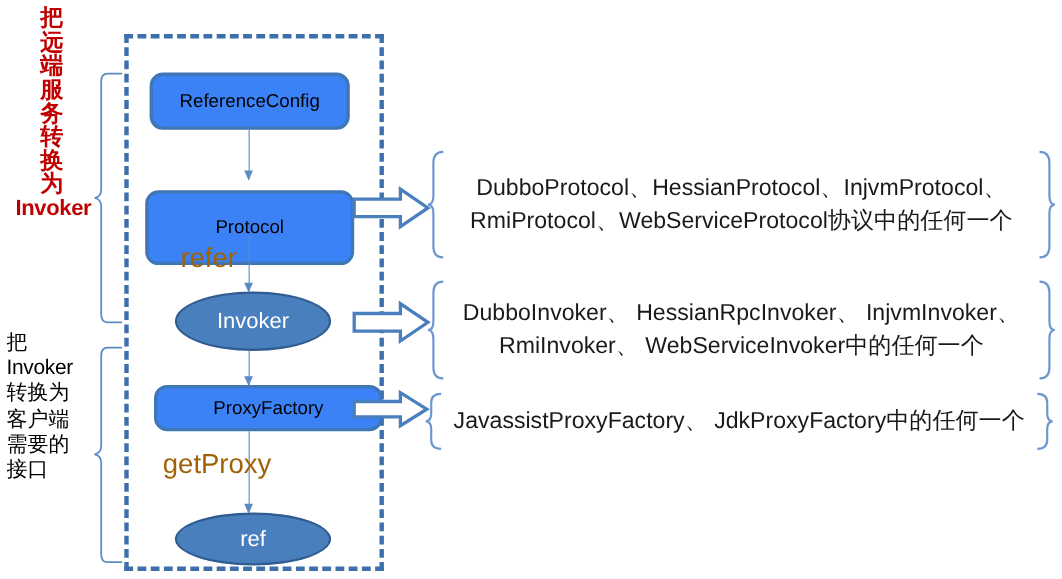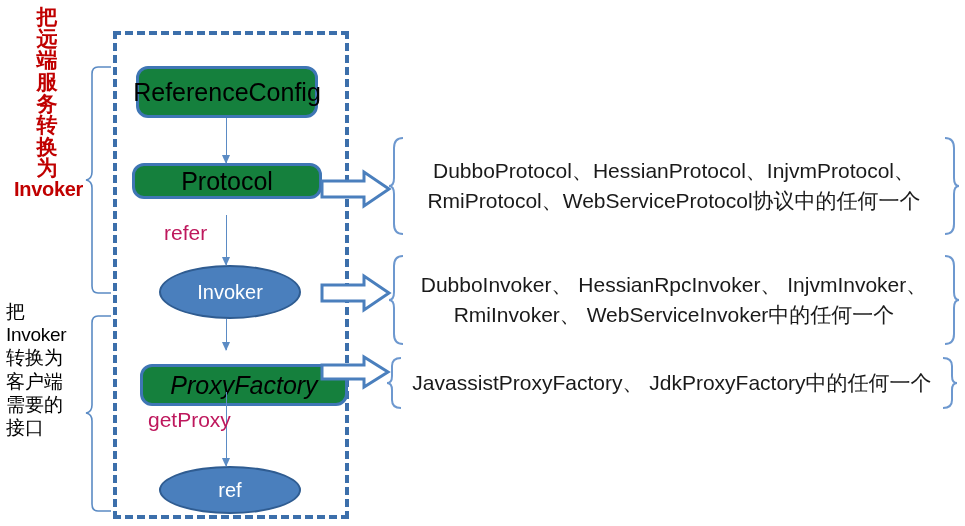--- a/index.html
+++ b/index.html
@@ -63,46 +63,46 @@
     width: 236px;
     height: 488px;
     border: 4px dashed #3c6fab;
     box-sizing: border-box;
   }
 
   
   .node-rect {
     position: absolute;
     box-sizing: border-box;
-    background: #15803d;
+    background: #3b82f6;
     border: 3px solid #3f76b5;
     border-radius: 12px;
     display: flex;
     align-items: center;
     justify-content: center;
     color: #000000;
-    font-size: 25px;
+    font-size: 17px;
   }
   .node-ellipse {
     position: absolute;
     box-sizing: border-box;
     background: #4a7fbd;
     border: 2px solid #2f5c91;
     border-radius: 50%;
     display: flex;
     align-items: center;
     justify-content: center;
     color: #ffffff;
     font-size: 20px;
   }
 
   #node-referenceconfig { left: 136px; top: 66px;  width: 182px; height: 52px; }
-  #node-protocol        { left: 132px; top: 163px; width: 190px; height: 36px; }
+  #node-protocol        { left: 132px; top: 173px; width: 190px; height: 68px; }
   #node-invoker         { left: 159px; top: 265px; width: 142px; height: 54px; }
-  #node-proxyfactory    { left: 140px; top: 364px; width: 208px; height: 42px; font-style: italic; }
+  #node-proxyfactory    { left: 140px; top: 350px; width: 208px; height: 42px; }
   #node-ref             { left: 159px; top: 466px; width: 142px; height: 48px; text-align: center; }
 
   
   .conn {
     position: absolute;
     left: 226px;
     width: 1px;
     background: #5b8bc4;
   }
   .conn .head {
@@ -114,22 +114,22 @@
     border-right: 4.5px solid transparent;
     border-top: 9px solid #5b8bc4;
   }
   #conn-1 { top: 118px; height: 45px; }
   #conn-2 { top: 215px; height: 50px; }
   #conn-3 { top: 319px; height: 31px; }
   #conn-4 { top: 392px; height: 74px; }
 
   .edge-label {
     position: absolute;
-    font-size: 21px;
-    color: #be185d;
+    font-size: 25px;
+    color: #a16207;
     white-space: nowrap;
   }
   #label-refer    { left: 164px; top: 221px; }
   #label-getproxy { left: 148px; top: 408px; }
 
   
   .block-arrow {
     position: absolute;
   }
 

